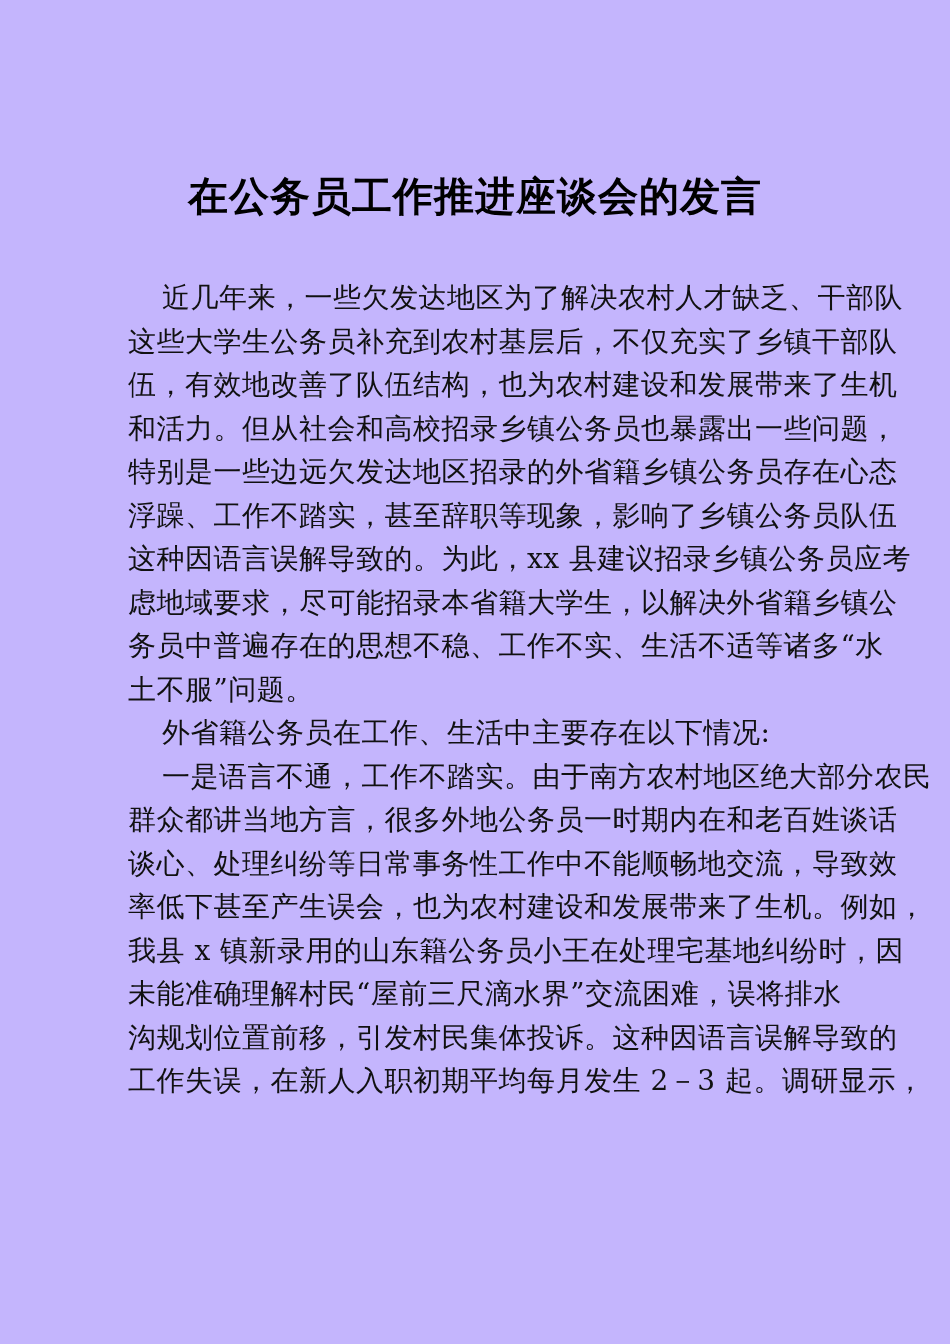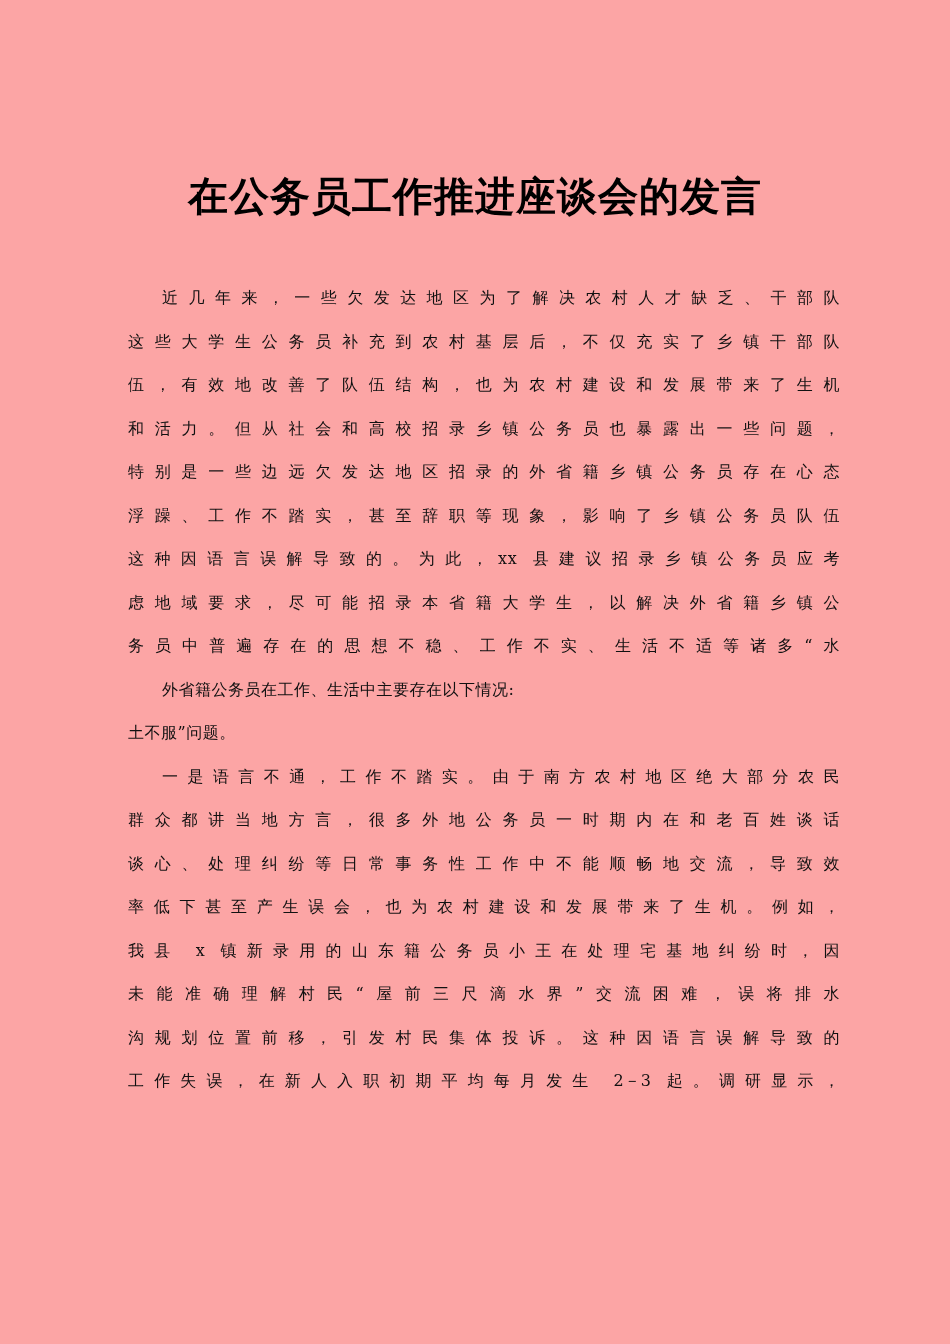--- a/index.html
+++ b/index.html
@@ -14,21 +14,21 @@
       overflow: hidden;
       color: #111111;
       font-family: "DejaVu Serif", "Liberation Serif", serif;
     }
     .page {
       position: absolute;
       left: 0;
       top: 0;
       width: 950px;
       height: 1344px;
-      background: #fca5a5;
+      background: #c4b5fd;
     }
     .title {
       position: absolute;
       left: 0;
       top: 168px;
       width: 950px;
       text-align: center;
       font-family: "DejaVu Sans", "Liberation Sans", sans-serif;
       font-weight: bold;
       font-size: 40px;
@@ -38,21 +38,21 @@
     }
     .body-text {
       position: absolute;
       left: 128px;
       top: 276px;
       width: 712px;
     }
     .line {
       height: 43.5px;
       line-height: 43.5px;
-      font-size: 16px;
+      font-size: 28px;
       white-space: nowrap;
       text-align: justify;
       text-align-last: justify;
       letter-spacing: 0.5px;
     }
     .line.indent {
       padding-left: 34px;
     }
     .line.last {
       text-align-last: left;
@@ -66,22 +66,22 @@
   <div class="body-text" id="body-text">
       <div class="line indent">近几年来，一些欠发达地区为了解决农村人才缺乏、干部队</div>
       <div class="line">这些大学生公务员补充到农村基层后，不仅充实了乡镇干部队</div>
       <div class="line">伍，有效地改善了队伍结构，也为农村建设和发展带来了生机</div>
       <div class="line">和活力。但从社会和高校招录乡镇公务员也暴露出一些问题，</div>
       <div class="line">特别是一些边远欠发达地区招录的外省籍乡镇公务员存在心态</div>
       <div class="line">浮躁、工作不踏实，甚至辞职等现象，影响了乡镇公务员队伍</div>
       <div class="line">这种因语言误解导致的。为此，xx 县建议招录乡镇公务员应考</div>
       <div class="line">虑地域要求，尽可能招录本省籍大学生，以解决外省籍乡镇公</div>
       <div class="line">务员中普遍存在的思想不稳、工作不实、生活不适等诸多“水</div>
+      <div class="line last">土不服”问题。</div>
       <div class="line indent last">外省籍公务员在工作、生活中主要存在以下情况:</div>
-      <div class="line last">土不服”问题。</div>
       <div class="line indent">一是语言不通，工作不踏实。由于南方农村地区绝大部分农民</div>
       <div class="line">群众都讲当地方言，很多外地公务员一时期内在和老百姓谈话</div>
       <div class="line">谈心、处理纠纷等日常事务性工作中不能顺畅地交流，导致效</div>
       <div class="line">率低下甚至产生误会，也为农村建设和发展带来了生机。例如，</div>
       <div class="line">我县 x 镇新录用的山东籍公务员小王在处理宅基地纠纷时，因</div>
       <div class="line">未能准确理解村民“屋前三尺滴水界”交流困难，误将排水</div>
       <div class="line">沟规划位置前移，引发村民集体投诉。这种因语言误解导致的</div>
       <div class="line">工作失误，在新人入职初期平均每月发生 2－3 起。调研显示，</div>
     </div>
 </div>

